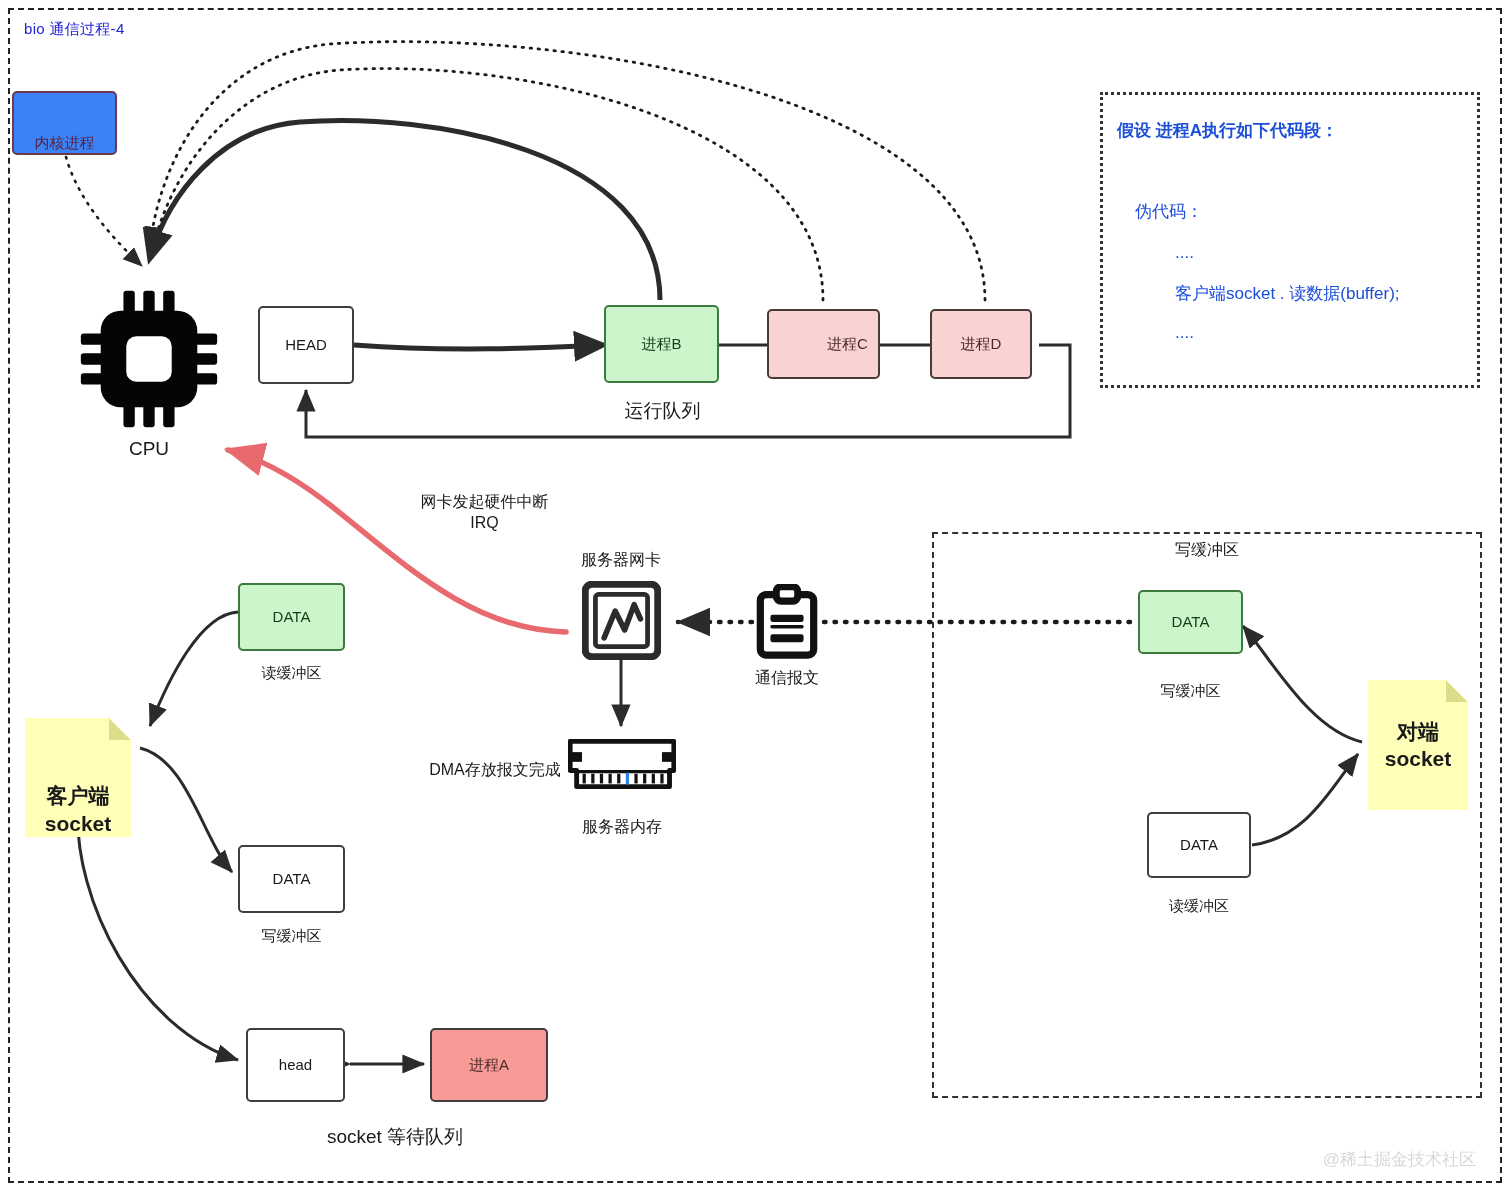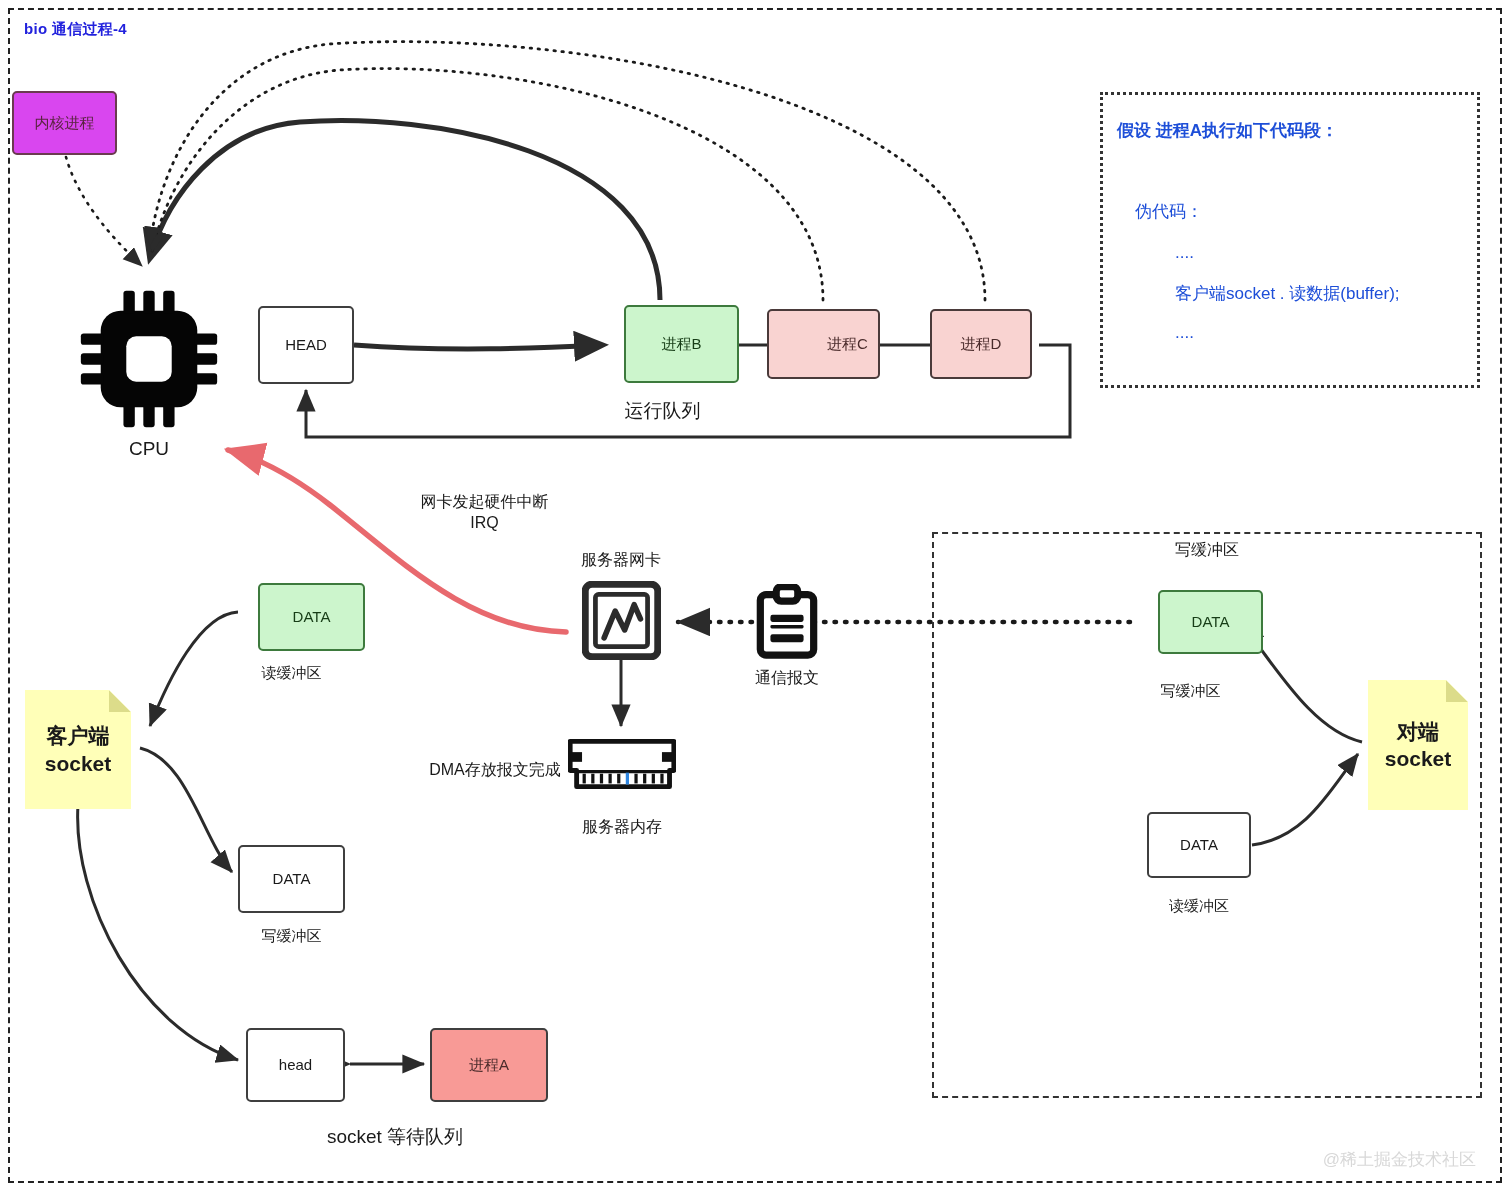--- a/index.html
+++ b/index.html
@@ -3,31 +3,31 @@
 <meta charset="utf-8">
 <style>
   html,body{margin:0;padding:0;background:#fff;}
   body{width:1512px;height:1193px;font-family:"Liberation Sans","DejaVu Sans",sans-serif;}
   #stage{position:relative;width:1512px;height:1193px;overflow:hidden;background:#ffffff;}
   #page-border{position:absolute;left:8px;top:8px;width:1494px;height:1175px;
     border:2px dashed #222;box-sizing:border-box;}
   .abs{position:absolute;}
   #svg-layer{position:absolute;left:0;top:0;width:1512px;height:1193px;pointer-events:none;}
 
-  .title{left:24px;top:20px;color:#2222dd;font-size:15px;font-weight:bold;letter-spacing:.3px;}
+  .title{left:24px;top:20px;color:#2222dd;font-size:15px;font-weight:normal;letter-spacing:.3px;}
 
   
   .node{box-sizing:border-box;display:flex;align-items:center;justify-content:center;
         text-align:center;border-radius:5px;border:2px solid #3f3f3f;background:#fff;
         color:#1a1a1a;font-size:15px;line-height:1.25;}
-  .node.green{background:#ccf5cc;border-color:#3d7a3d;color:#173d17;margin-left:20px;}
+  .node.green{background:#ccf5cc;border-color:#3d7a3d;color:#173d17;}
   .node.pink{background:#f9d3d1;border-color:#4a3a3a;color:#4a2b2b;}
   .node.red{background:#f89a96;border-color:#3f3f3f;color:#4a2b2b;}
   .node.plain{background:#fff;border-color:#3f3f3f;}
-  .node.kernel{background:#d946ef;border-color:#6b3a50;color:#5a2440;font-size:15px;}
+  .node.kernel{background:#3b82f6;border-color:#6b3a50;color:#5a2440;font-size:15px;align-items:flex-end;}
 
   
   .note{position:absolute;background:#ffffb8;box-sizing:border-box;
         display:flex;align-items:center;justify-content:center;text-align:center;
         font-size:21px;font-weight:bold;color:#1a1a1a;line-height:1.3;
         clip-path:polygon(0 0, calc(100% - 22px) 0, 100% 22px, 100% 100%, 0 100%);}
   .note .fold{position:absolute;right:0;top:0;width:22px;height:22px;
         background:#dcdc8a;clip-path:polygon(0 0,100% 100%,0 100%);}
 
   .caption{position:absolute;font-size:13.5px;color:#1a1a1a;text-align:center;white-space:nowrap;}
@@ -198,21 +198,21 @@
       <rect x="20" y="69" width="46" height="11" rx="3" fill="#111"></rect>
     </svg>
   </div>
   <div class="caption mid" style="left:720px;top:668px;width:134px;">通信报文</div>
 
   <div class="node green abs" style="left:238px;top:583px;width:107px;height:68px;">
     <span>DATA</span>
   </div>
   <div class="caption lbl" style="left:238px;top:664px;width:107px;">读缓冲区</div>
 
-  <div class="note" style="left:25px;top:690px;width:106px;height:119px;flex-direction:column;">
+  <div class="note" style="left:25px;top:718px;width:106px;height:119px;flex-direction:column;justify-content:flex-end;">
     <span class="fold"></span>
     <span>客户端</span>
     <span>socket</span>
   </div>
 
   <div class="node plain abs" style="left:238px;top:845px;width:107px;height:68px;">
     <span>DATA</span>
   </div>
   <div class="caption lbl" style="left:238px;top:927px;width:107px;">写缓冲区</div>
 

